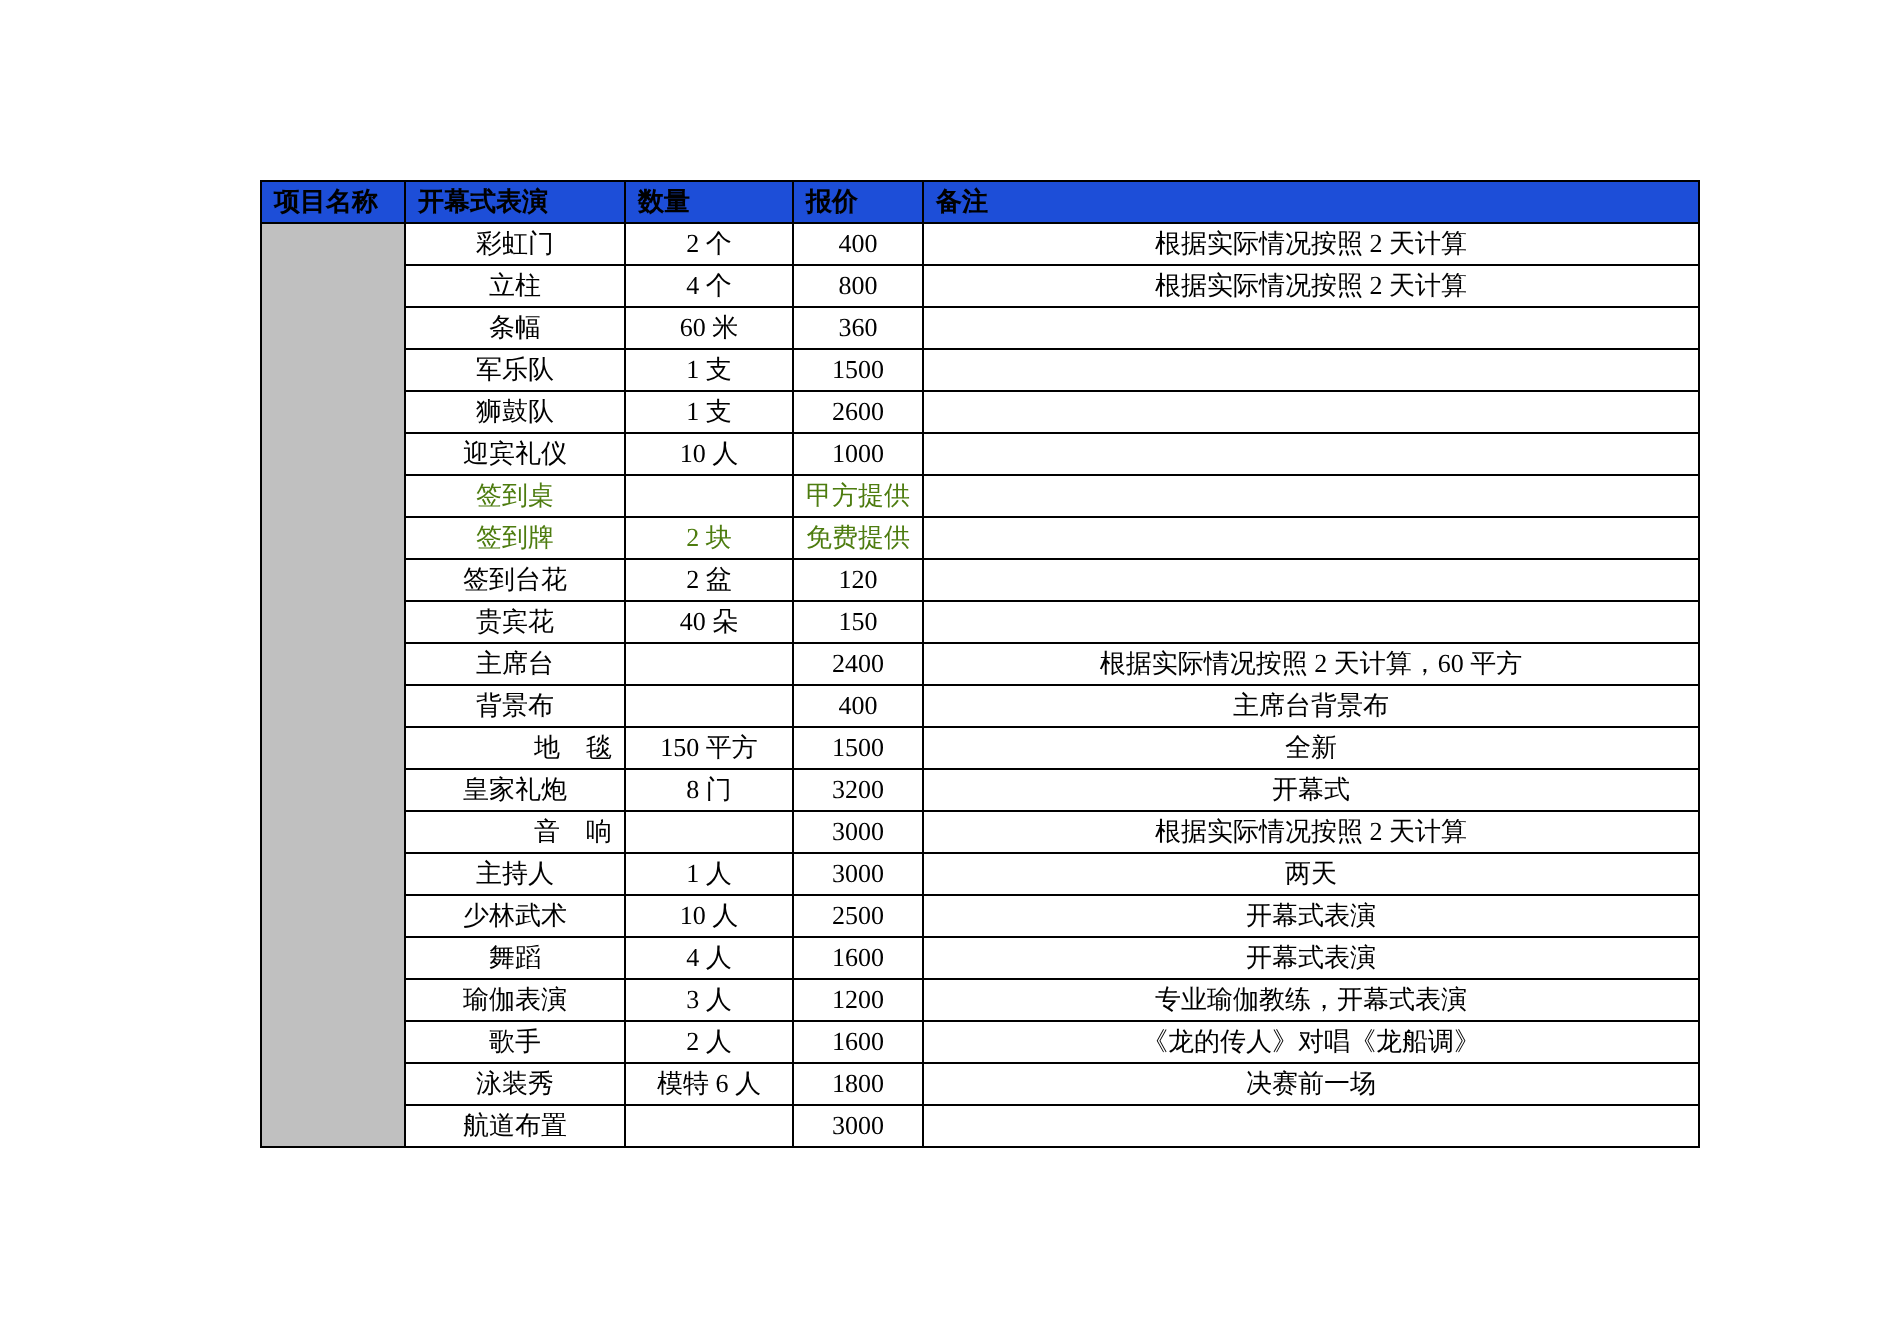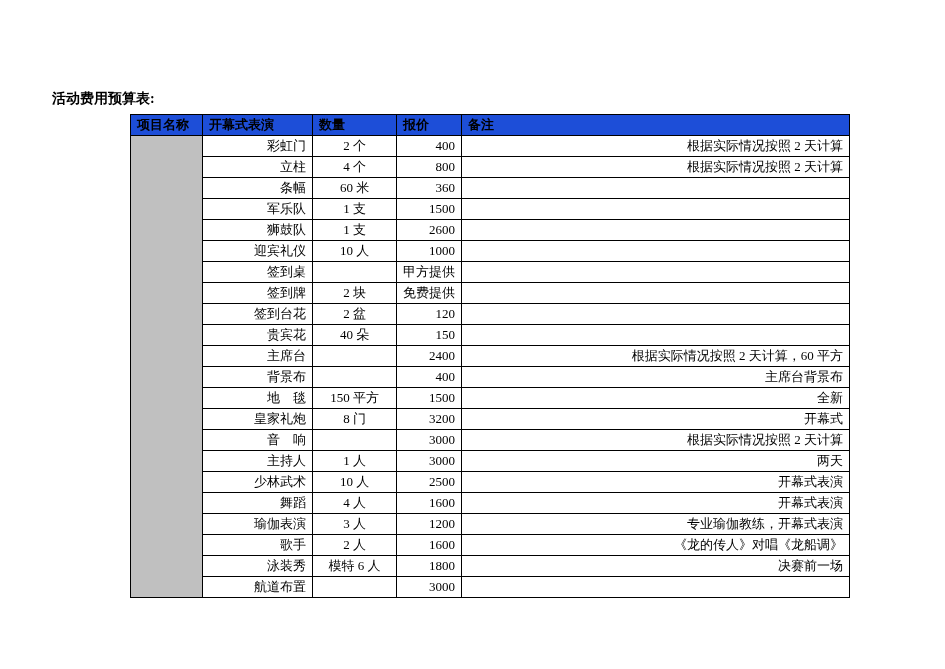--- a/index.html
+++ b/index.html
@@ -44,32 +44,31 @@
   }
   col.c-project { width: 72px; }
   col.c-material { width: 110px; }
   col.c-qty { width: 84px; }
   col.c-price { width: 64px; }
   col.c-remark { width: 388px; }
 
   td.project-col {
     background: #c0c0c0;
   }
-  td.material { text-align: right; }
+  td.material { text-align: center; }
   td.material.center { text-align: right; }
   td.qty { text-align: center; }
-  td.price { text-align: right; }
-  td.remark { text-align: right; }
-  .red { color: #000000; }
+  td.price { text-align: center; }
+  td.remark { text-align: center; }
+  .red { color: #4d7c0f; }
 </style>
 </head>
 <body>
 
 <div class="page">
-  <div class="title">活动费用预算表:</div>
 
   <table class="budget">
     <colgroup>
       <col class="c-project">
       <col class="c-material">
       <col class="c-qty">
       <col class="c-price">
       <col class="c-remark">
     </colgroup>
     <thead>

